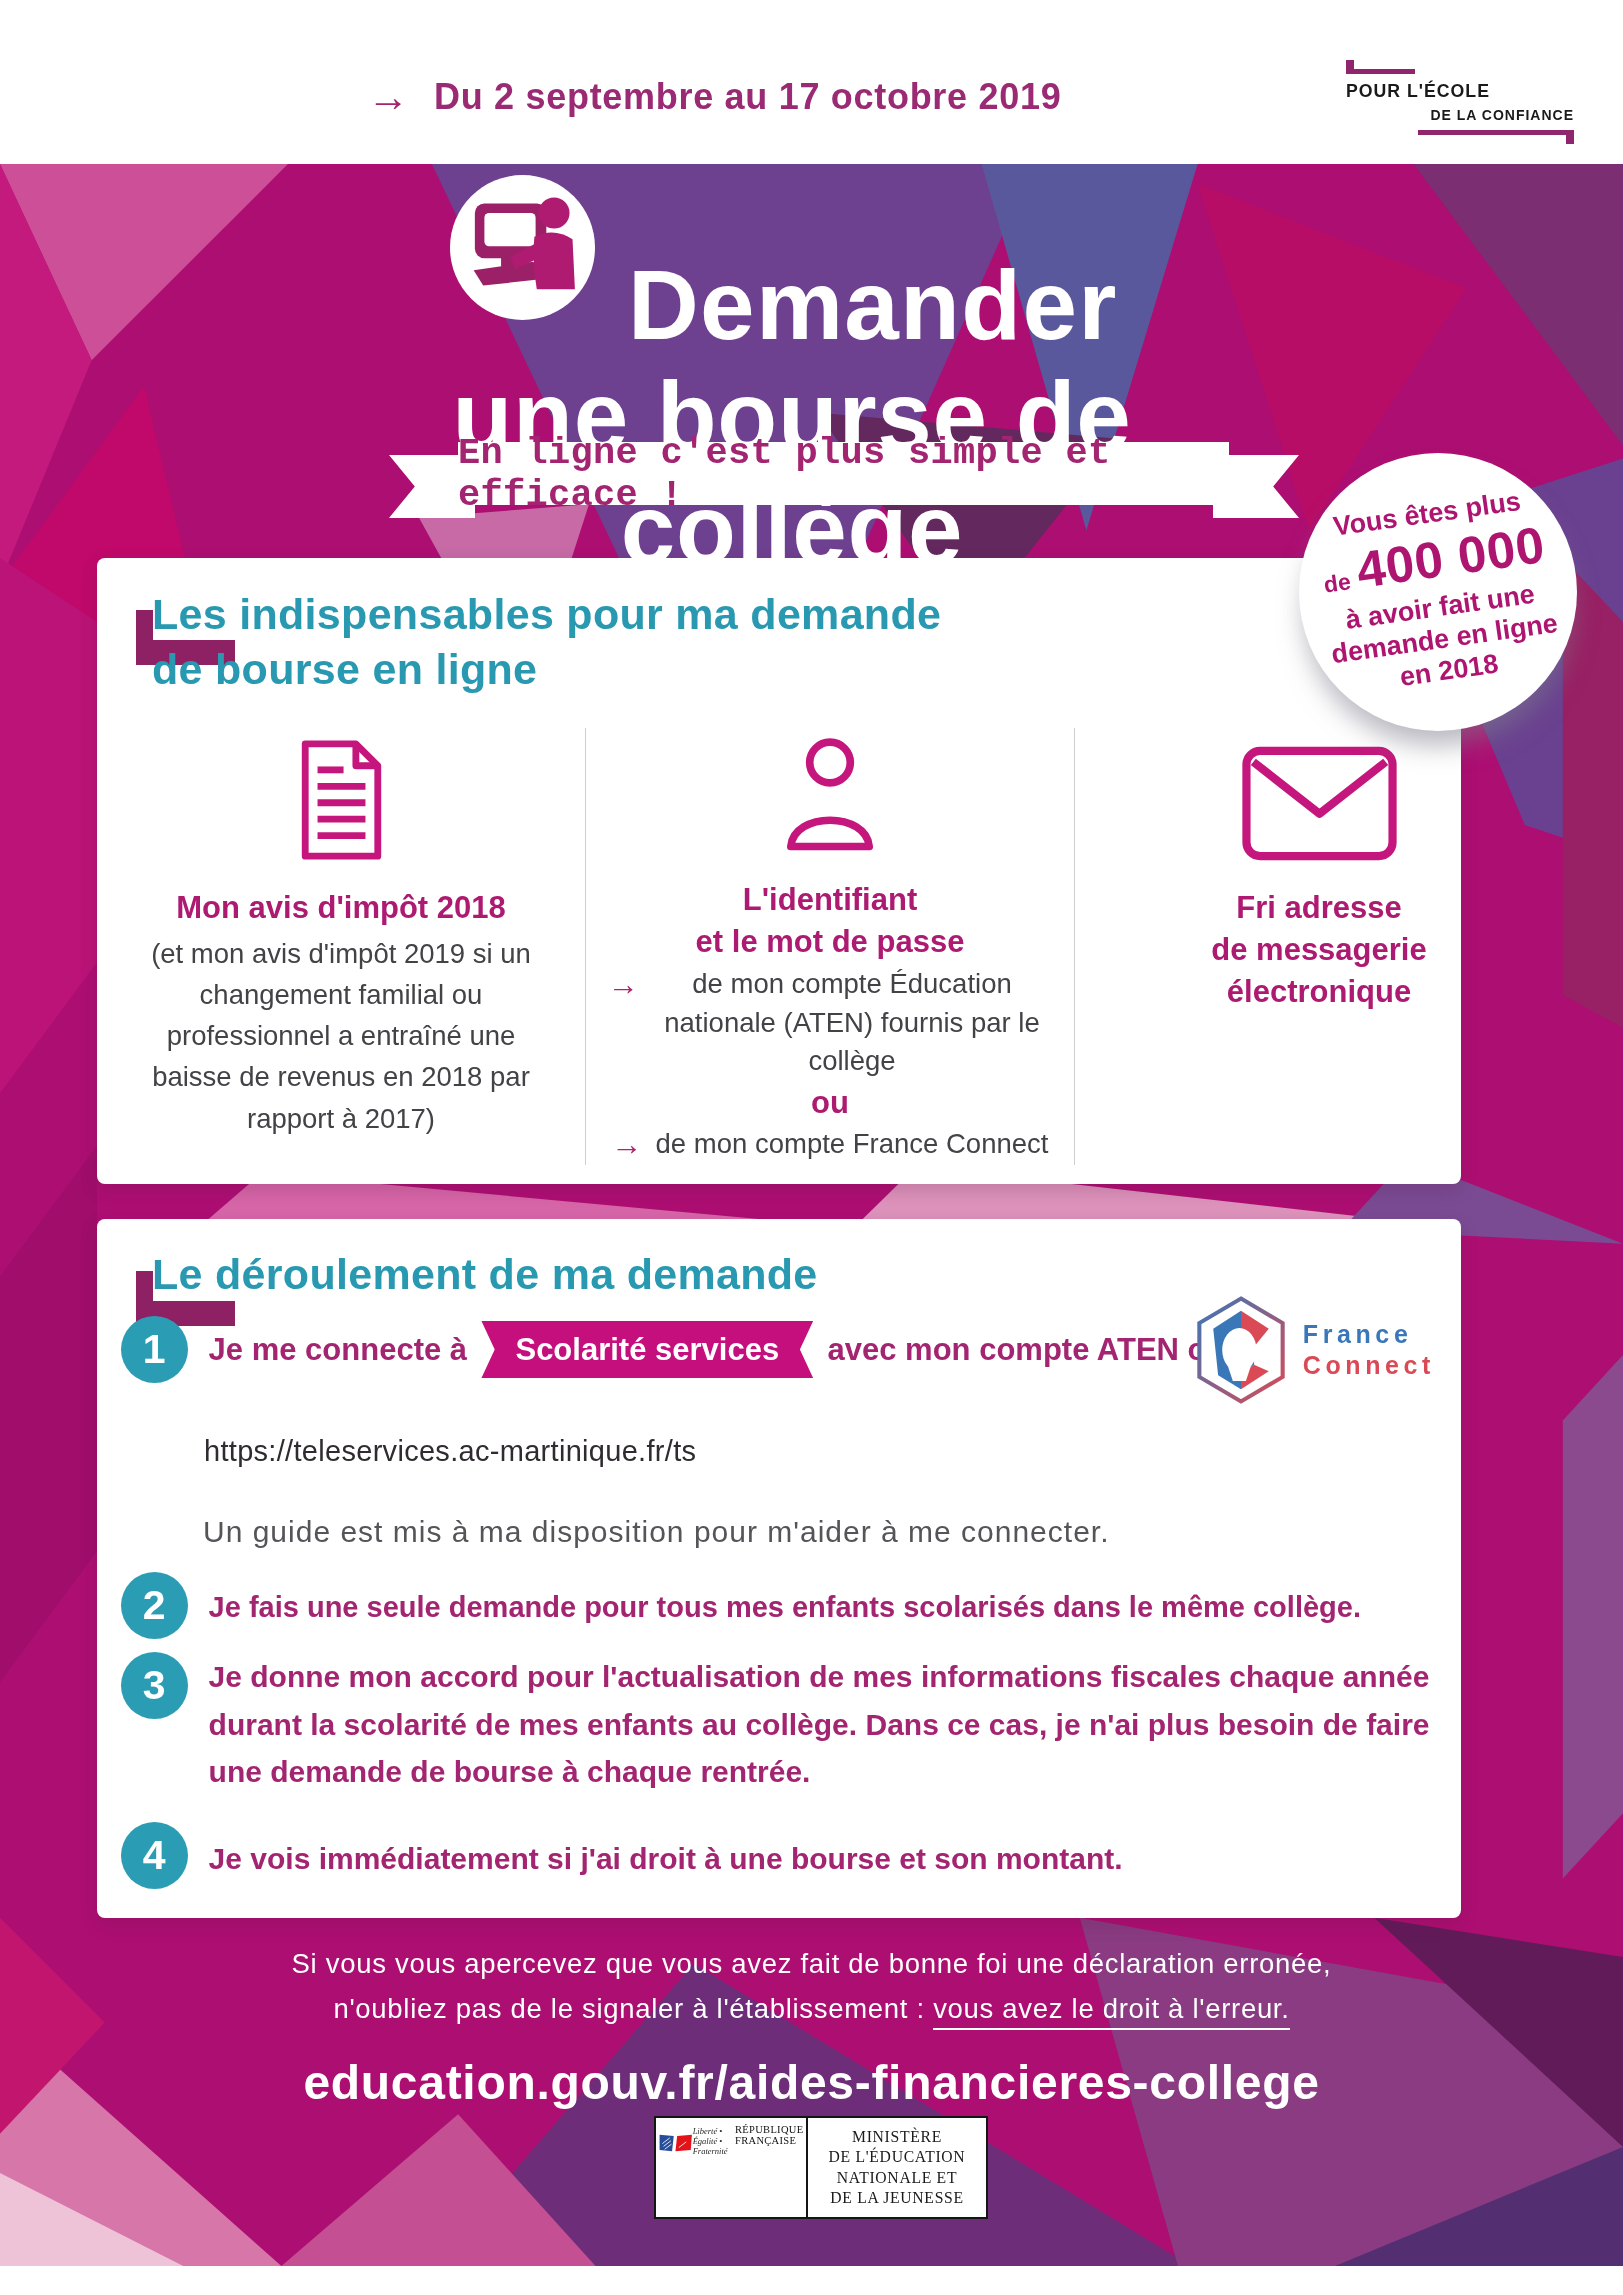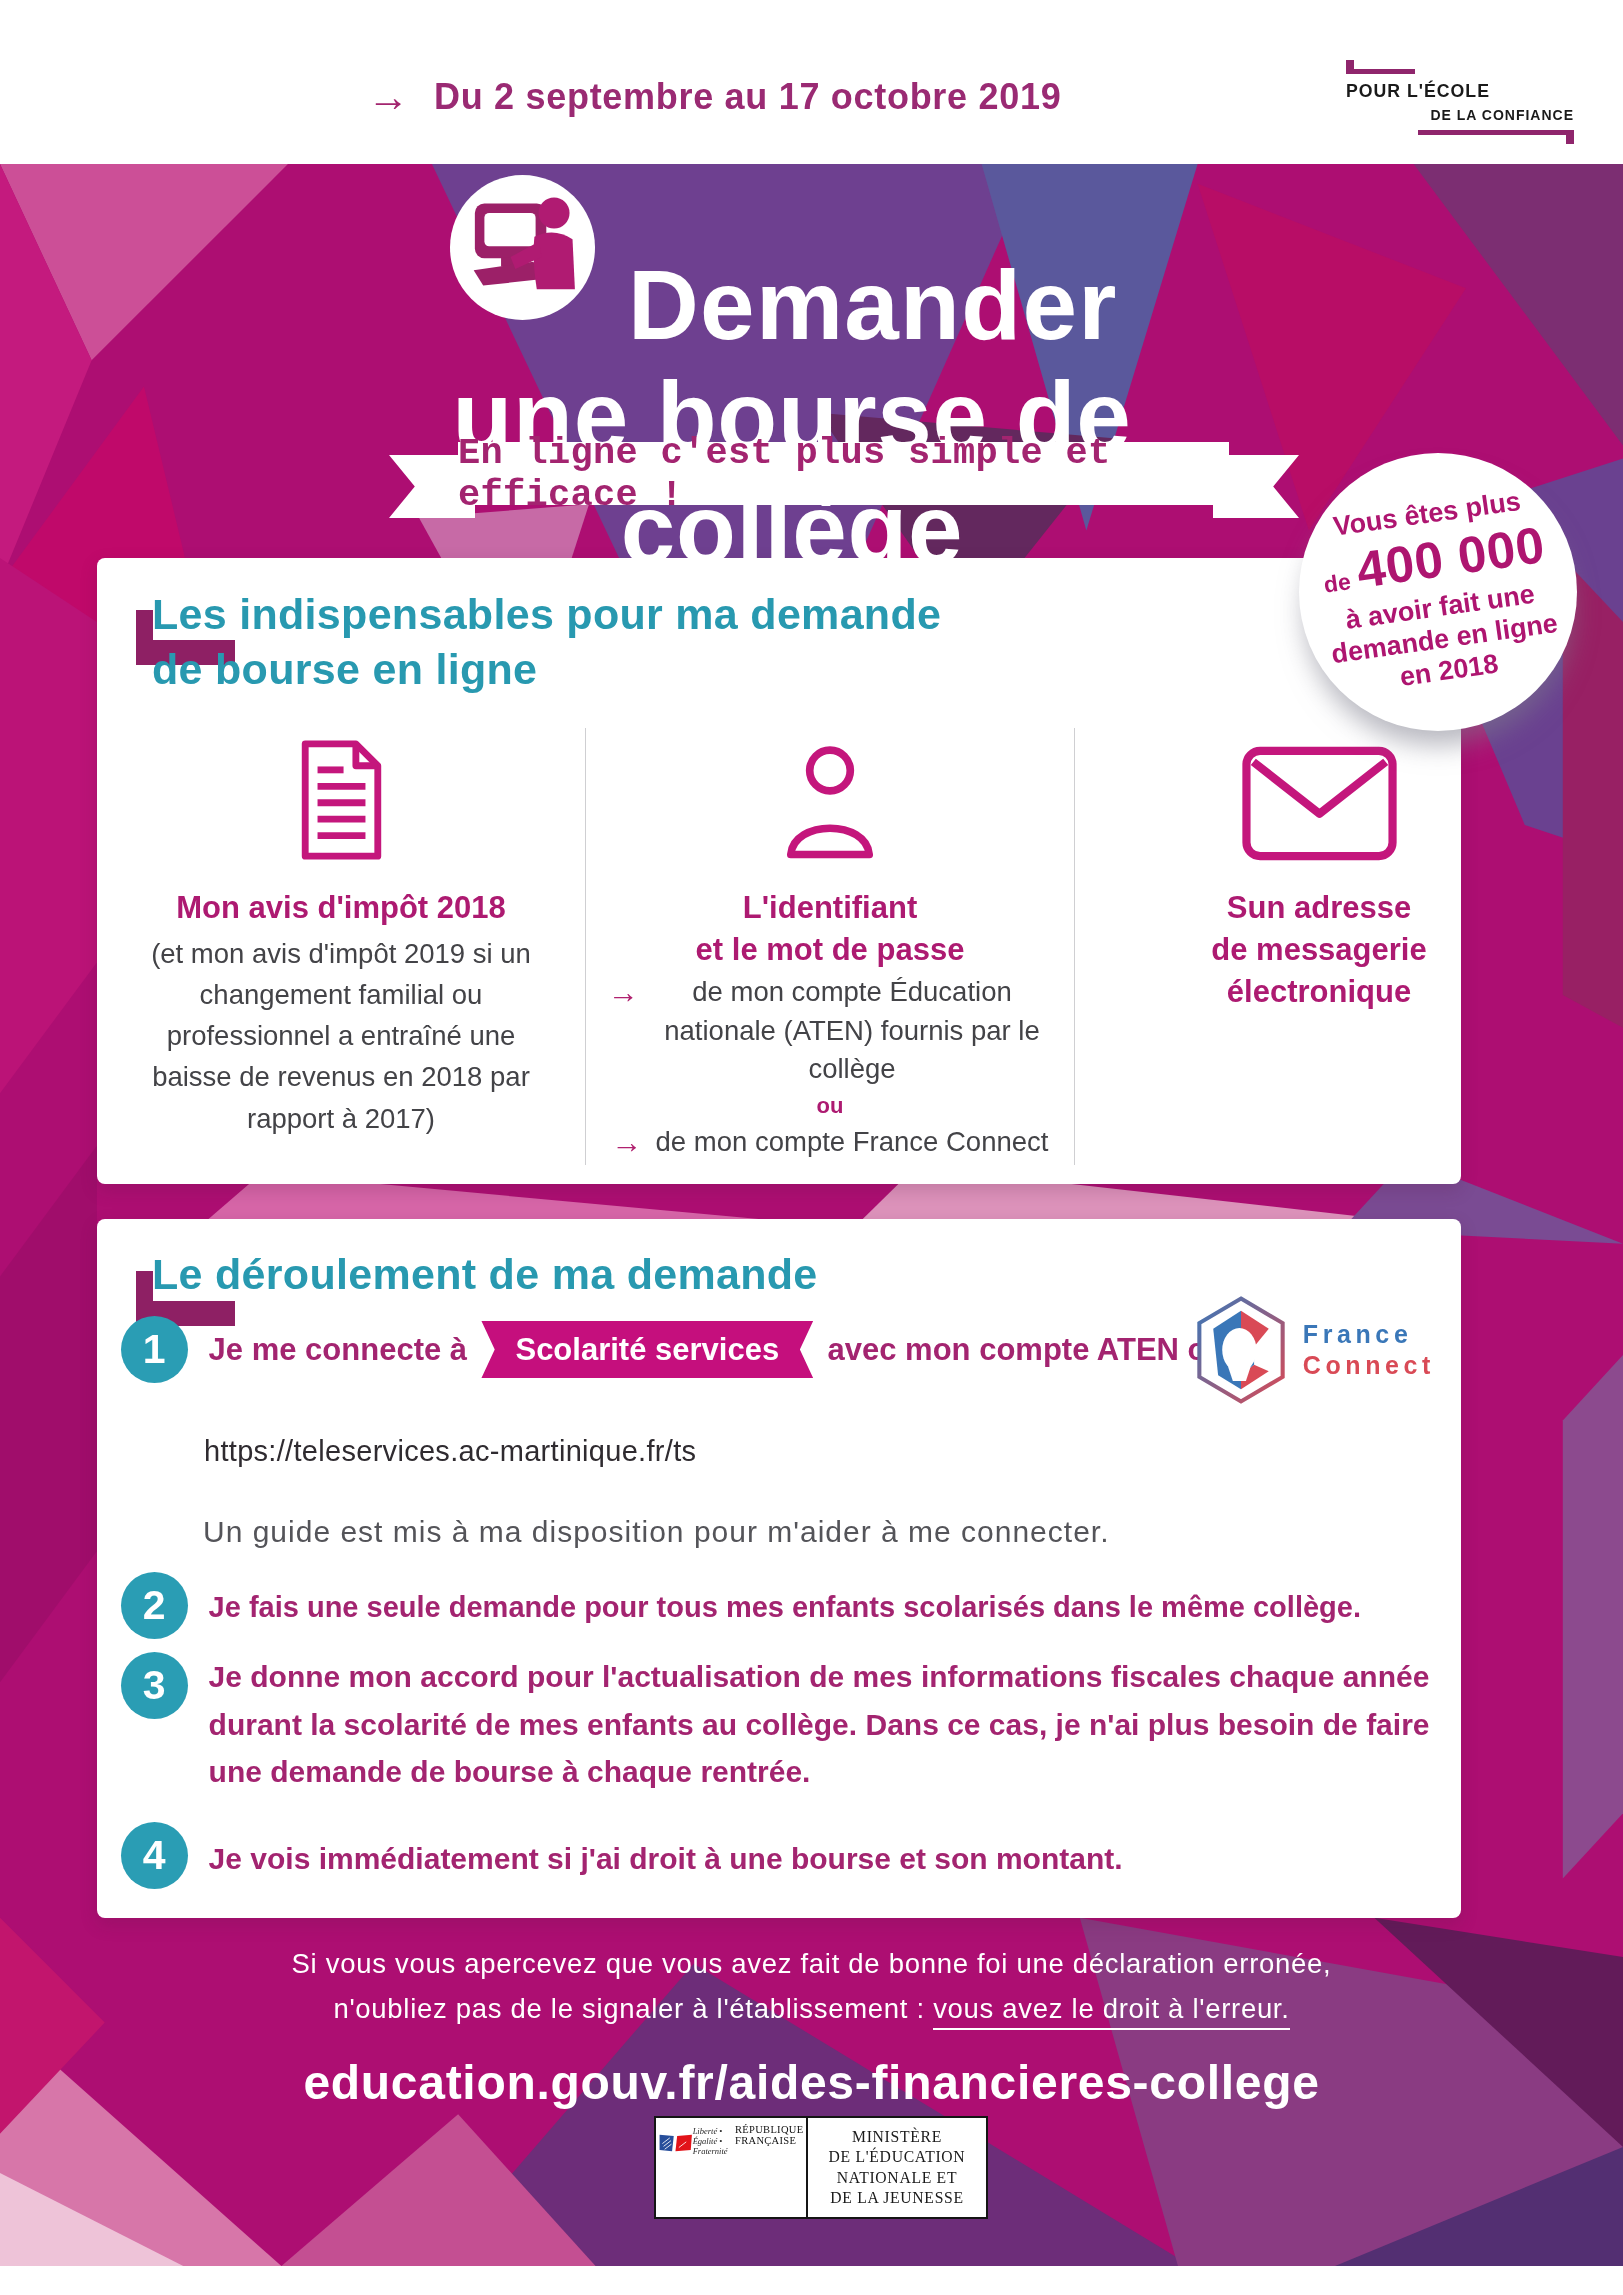--- a/index.html
+++ b/index.html
@@ -59,21 +59,21 @@
   
   .columns { position:absolute; left:0; top:170px; width:1466px; height:437px; display:flex; }
   .col { flex:1; padding:0 22px; display:flex; flex-direction:column; align-items:center; text-align:center; }
   .col + .col { border-left:1.3px solid #cfcfd2; }
   .col-icon { height:134px; display:flex; align-items:flex-end; justify-content:center; }
   .col-title { margin-top:25px; font-size:31px; font-weight:800; color:#ad1a71; line-height:1.35; }
   .col-body { margin-top:3.9px; font-size:27.5px; color:#434347; line-height:1.5; max-width:399px; }
   .opt { display:flex; align-items:flex-start; gap:13px; margin-top:2.6px; }
   .opt-arrow { font-size:31px; font-weight:800; color:#b0216f; line-height:1.3; }
   .opt-text { font-size:27.5px; color:#434347; line-height:1.4; }
-  .opt-sep { font-size:22px; font-weight:800; color:#ad1a71; margin:3.9px 0 1.3px 0; }
+  .opt-sep { font-size:31px; font-weight:800; color:#ad1a71; margin:3.9px 0 1.3px 0; }
 
   
   .step { position:absolute; left:23.6px; display:flex; gap:21px; align-items:flex-start; }
   .step-circle { flex:0 0 auto; width:67px; height:67px; border-radius:50%; background:#2a9db4; color:#fff;
                  display:flex; align-items:center; justify-content:center; font-size:41px; font-weight:800; }
   .step-text { font-size:30px; font-weight:800; color:#a32470; line-height:1.58; }
   .step1 { top:97px; align-items:center; }
   .step1-line { display:flex; align-items:center; gap:14.4px; white-space:nowrap; }
   .step1-line .seg { font-size:31px; font-weight:800; color:#a32470; }
   .srv-ribbon { background:#c50f7d; color:#ffffff; font-size:31px; font-weight:800; padding:10.5px 34px;
@@ -230,21 +230,21 @@
         </div>
       </div>
       <div class="col">
         <div class="col-icon">
           <svg width="157" height="117" viewBox="0 0 230 170" fill="none" stroke="#c4167c" stroke-width="12" stroke-linejoin="round">
             <rect x="8" y="8" width="214" height="154" rx="20"></rect>
             <polyline points="18,24 115,100 212,24"></polyline>
           </svg>
         </div>
         <div class="col-title">
-          <div>Sun adresse</div>
+          <div>Fri adresse</div>
           <div>de messagerie</div>
           <div>électronique</div>
         </div>
       </div>
     </div>
   </div>
 
   <div class="card card2">
     <div class="corner-mark"></div>
     <div class="card-heading">Le déroulement de ma demande</div>

